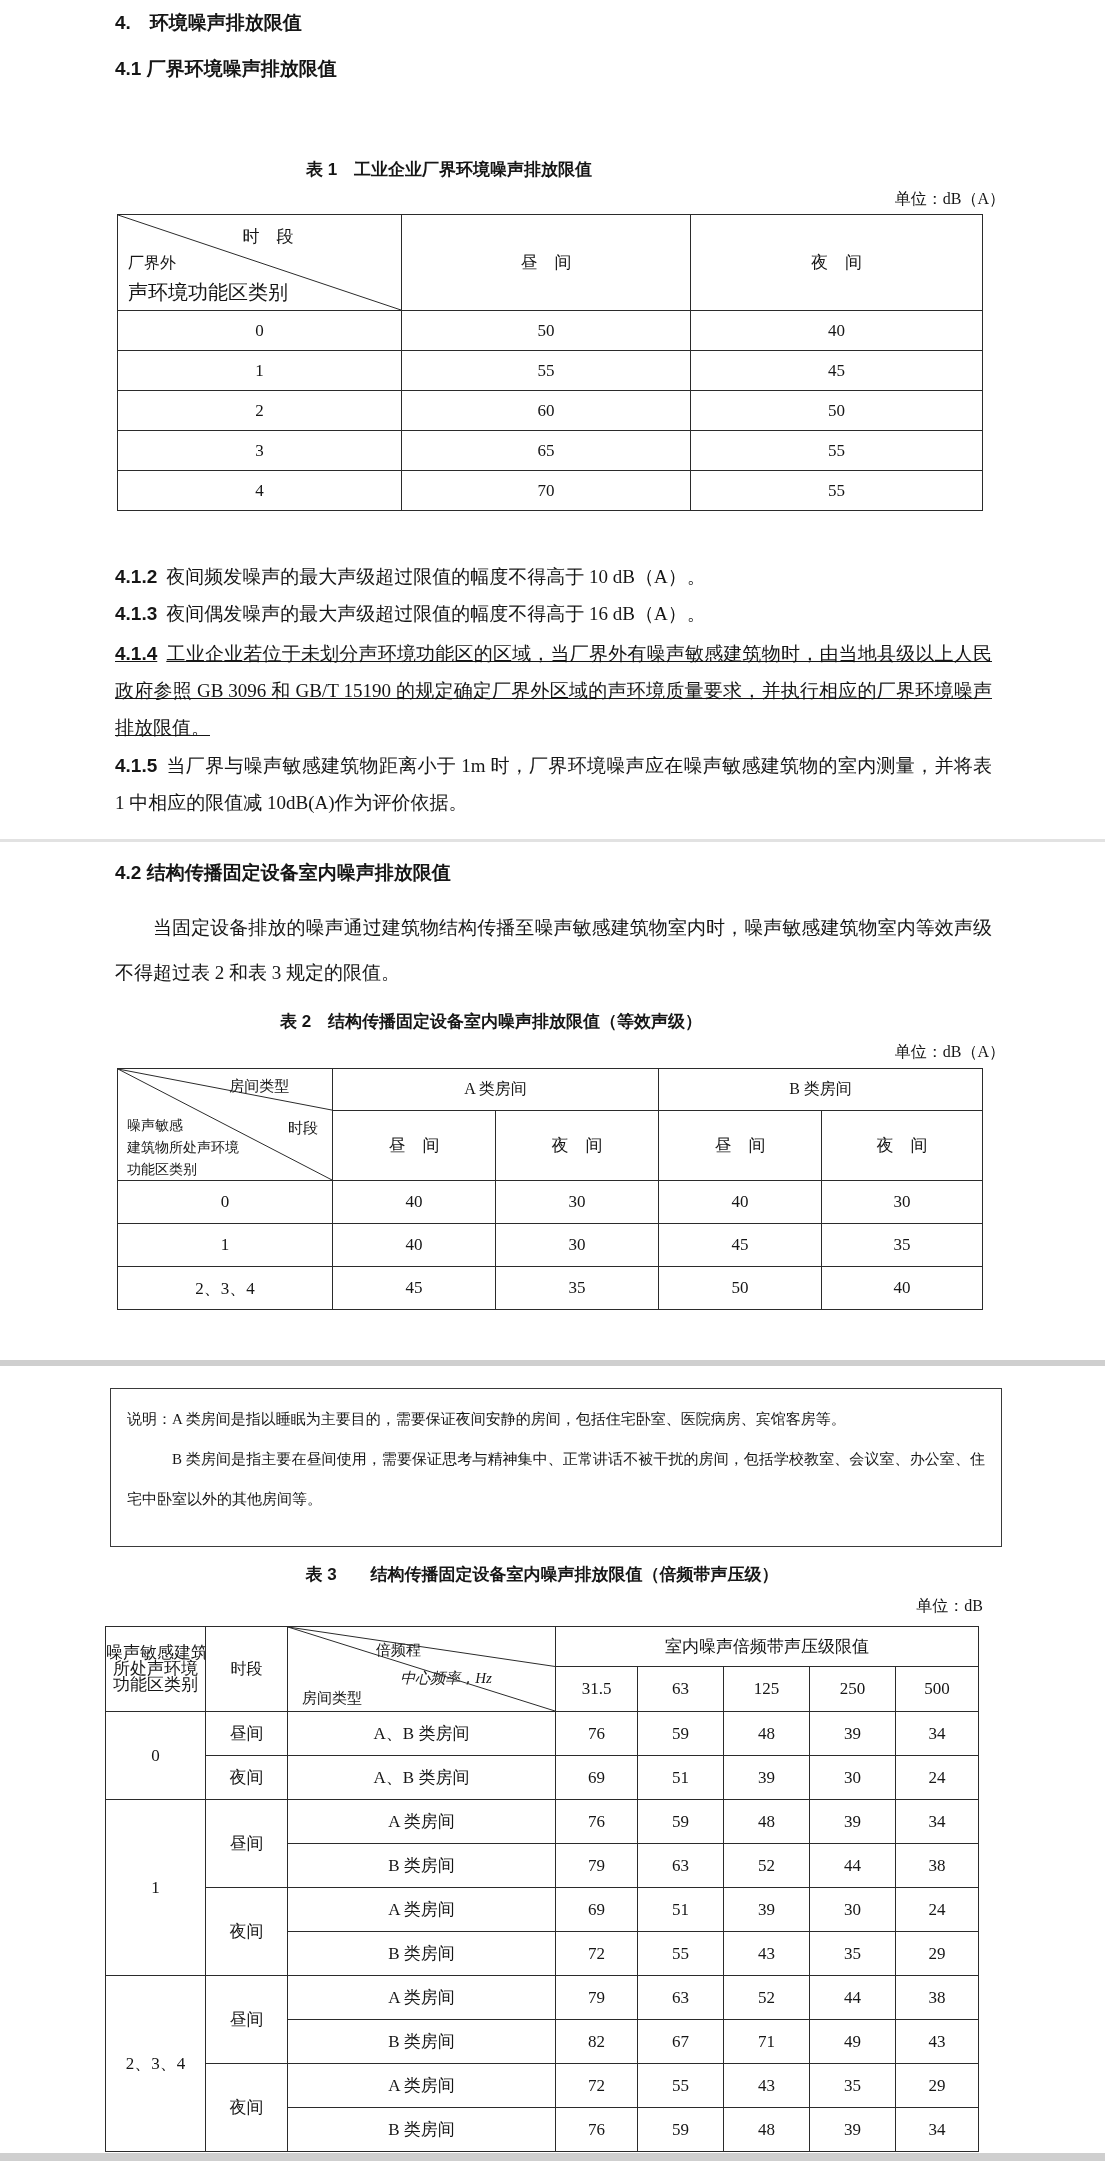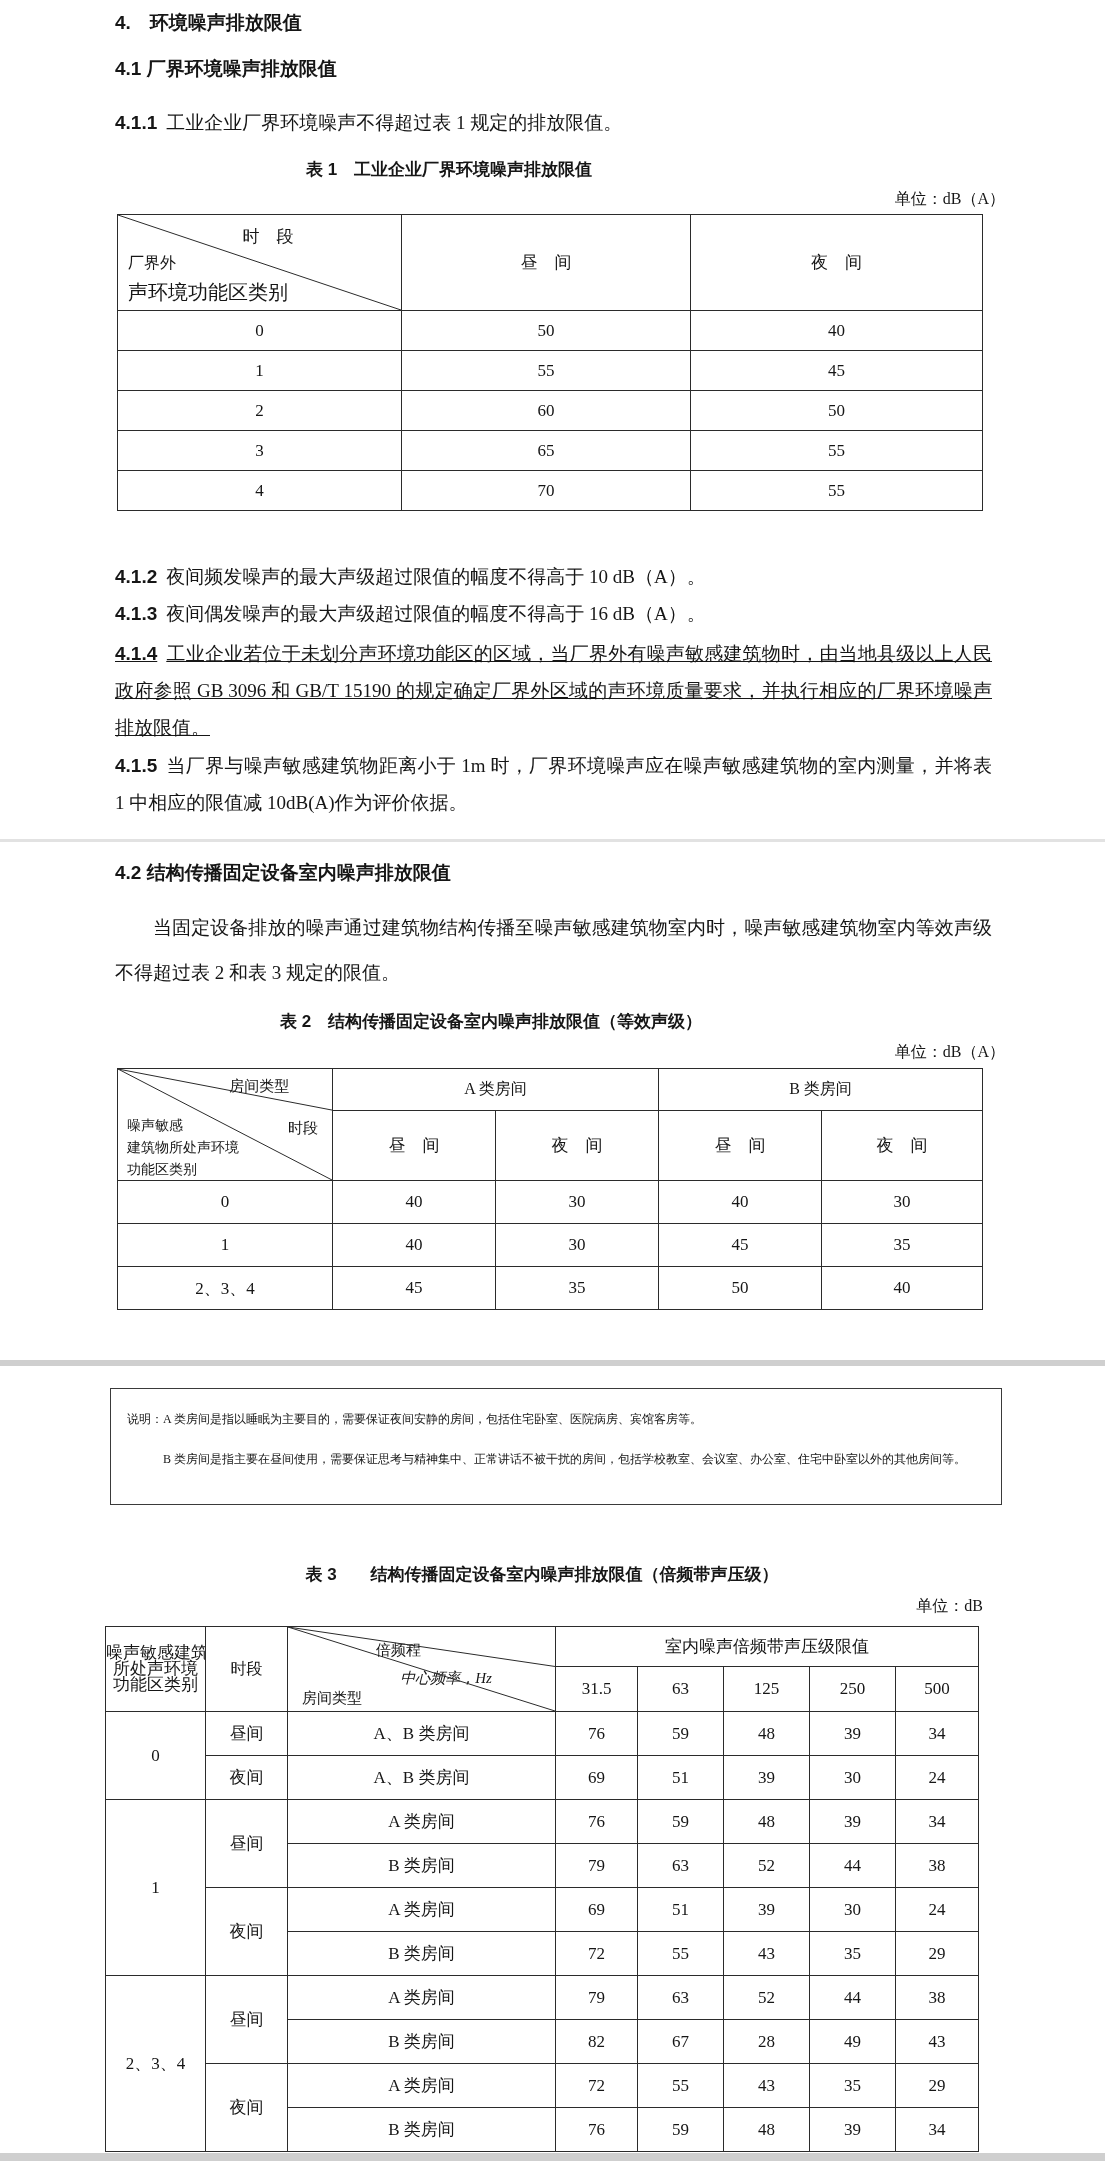--- a/index.html
+++ b/index.html
@@ -44,38 +44,37 @@
   .c2-l2{left:9px;top:70px;font-size:14px;}
   .c2-l3{left:9px;top:92px;font-size:14px;}
   
   .c3-band{left:33%;top:14px;font-size:15px;}
   .c3-freq{left:42%;top:42px;font-size:15px;font-style:italic;}
   .c3-room{left:14px;top:62px;font-size:15px;}
   .smallhead{font-size:12.5px;line-height:16px;text-align:left;padding-left:6px;margin-top:12px;}
   .smallhead div{white-space:nowrap;}
   .t3period{font-size:16px;}
   .t3room{font-size:16px;}
-  .notebox{position:absolute;top:1388px;left:110px;width:892px;height:117px;border:1px solid #3a3a3a;
-           box-sizing:border-box;padding:10px 16px 0 16px;font-size:12px;line-height:40px;text-align:justify;}
+  .notebox{position:absolute;top:1388px;left:110px;width:892px;height:159px;border:1px solid #3a3a3a;
+           box-sizing:border-box;padding:10px 16px 0 16px;font-size:15px;line-height:40px;text-align:justify;}
   .notebox p{margin:0;}
   .notebox .nl2{text-indent:3em;}
   .pagebreak{position:absolute;left:0;width:1105px;}
   .pb1{top:839px;height:3px;background:#e2e2e2;}
   .pb2{top:1360px;height:6px;background:#cfcfcf;}
   .pb3{top:2153px;height:8px;background:#cfcfcf;}
 </style>
 </head>
 <body>
 
 <div class="page">
 
   <h1 class="h h4">4.　环境噪声排放限值</h1>
   <h2 class="h h41">4.1 厂界环境噪声排放限值</h2>
 
-  <p class="para p411"><b class="cnum">4.1.1</b><span>工业企业厂界环境噪声不得超过表 1 规定的排放限值。</span></p>
 
   <div class="tbl-title t1-title">表 1　工业企业厂界环境噪声排放限值</div>
   <div class="unit t1-unit">单位：dB（A）</div>
 
   <table class="grid" id="table1">
     <colgroup>
         <col style="width:284px">
         <col style="width:289px">
         <col>
       </colgroup>
@@ -295,21 +294,21 @@
       <td>79</td>
           <td>63</td>
           <td>52</td>
           <td>44</td>
           <td>38</td>
     </tr>
     <tr style="height:44px">
       <td class="t3room">B 类房间</td>
       <td>82</td>
           <td>67</td>
-          <td>28</td>
+          <td>71</td>
           <td>49</td>
           <td>43</td>
     </tr>
     <tr style="height:44px">
       <td class="t3period" rowspan="2">夜间</td>
       <td class="t3room">A 类房间</td>
       <td>72</td>
           <td>55</td>
           <td>43</td>
           <td>35</td>

